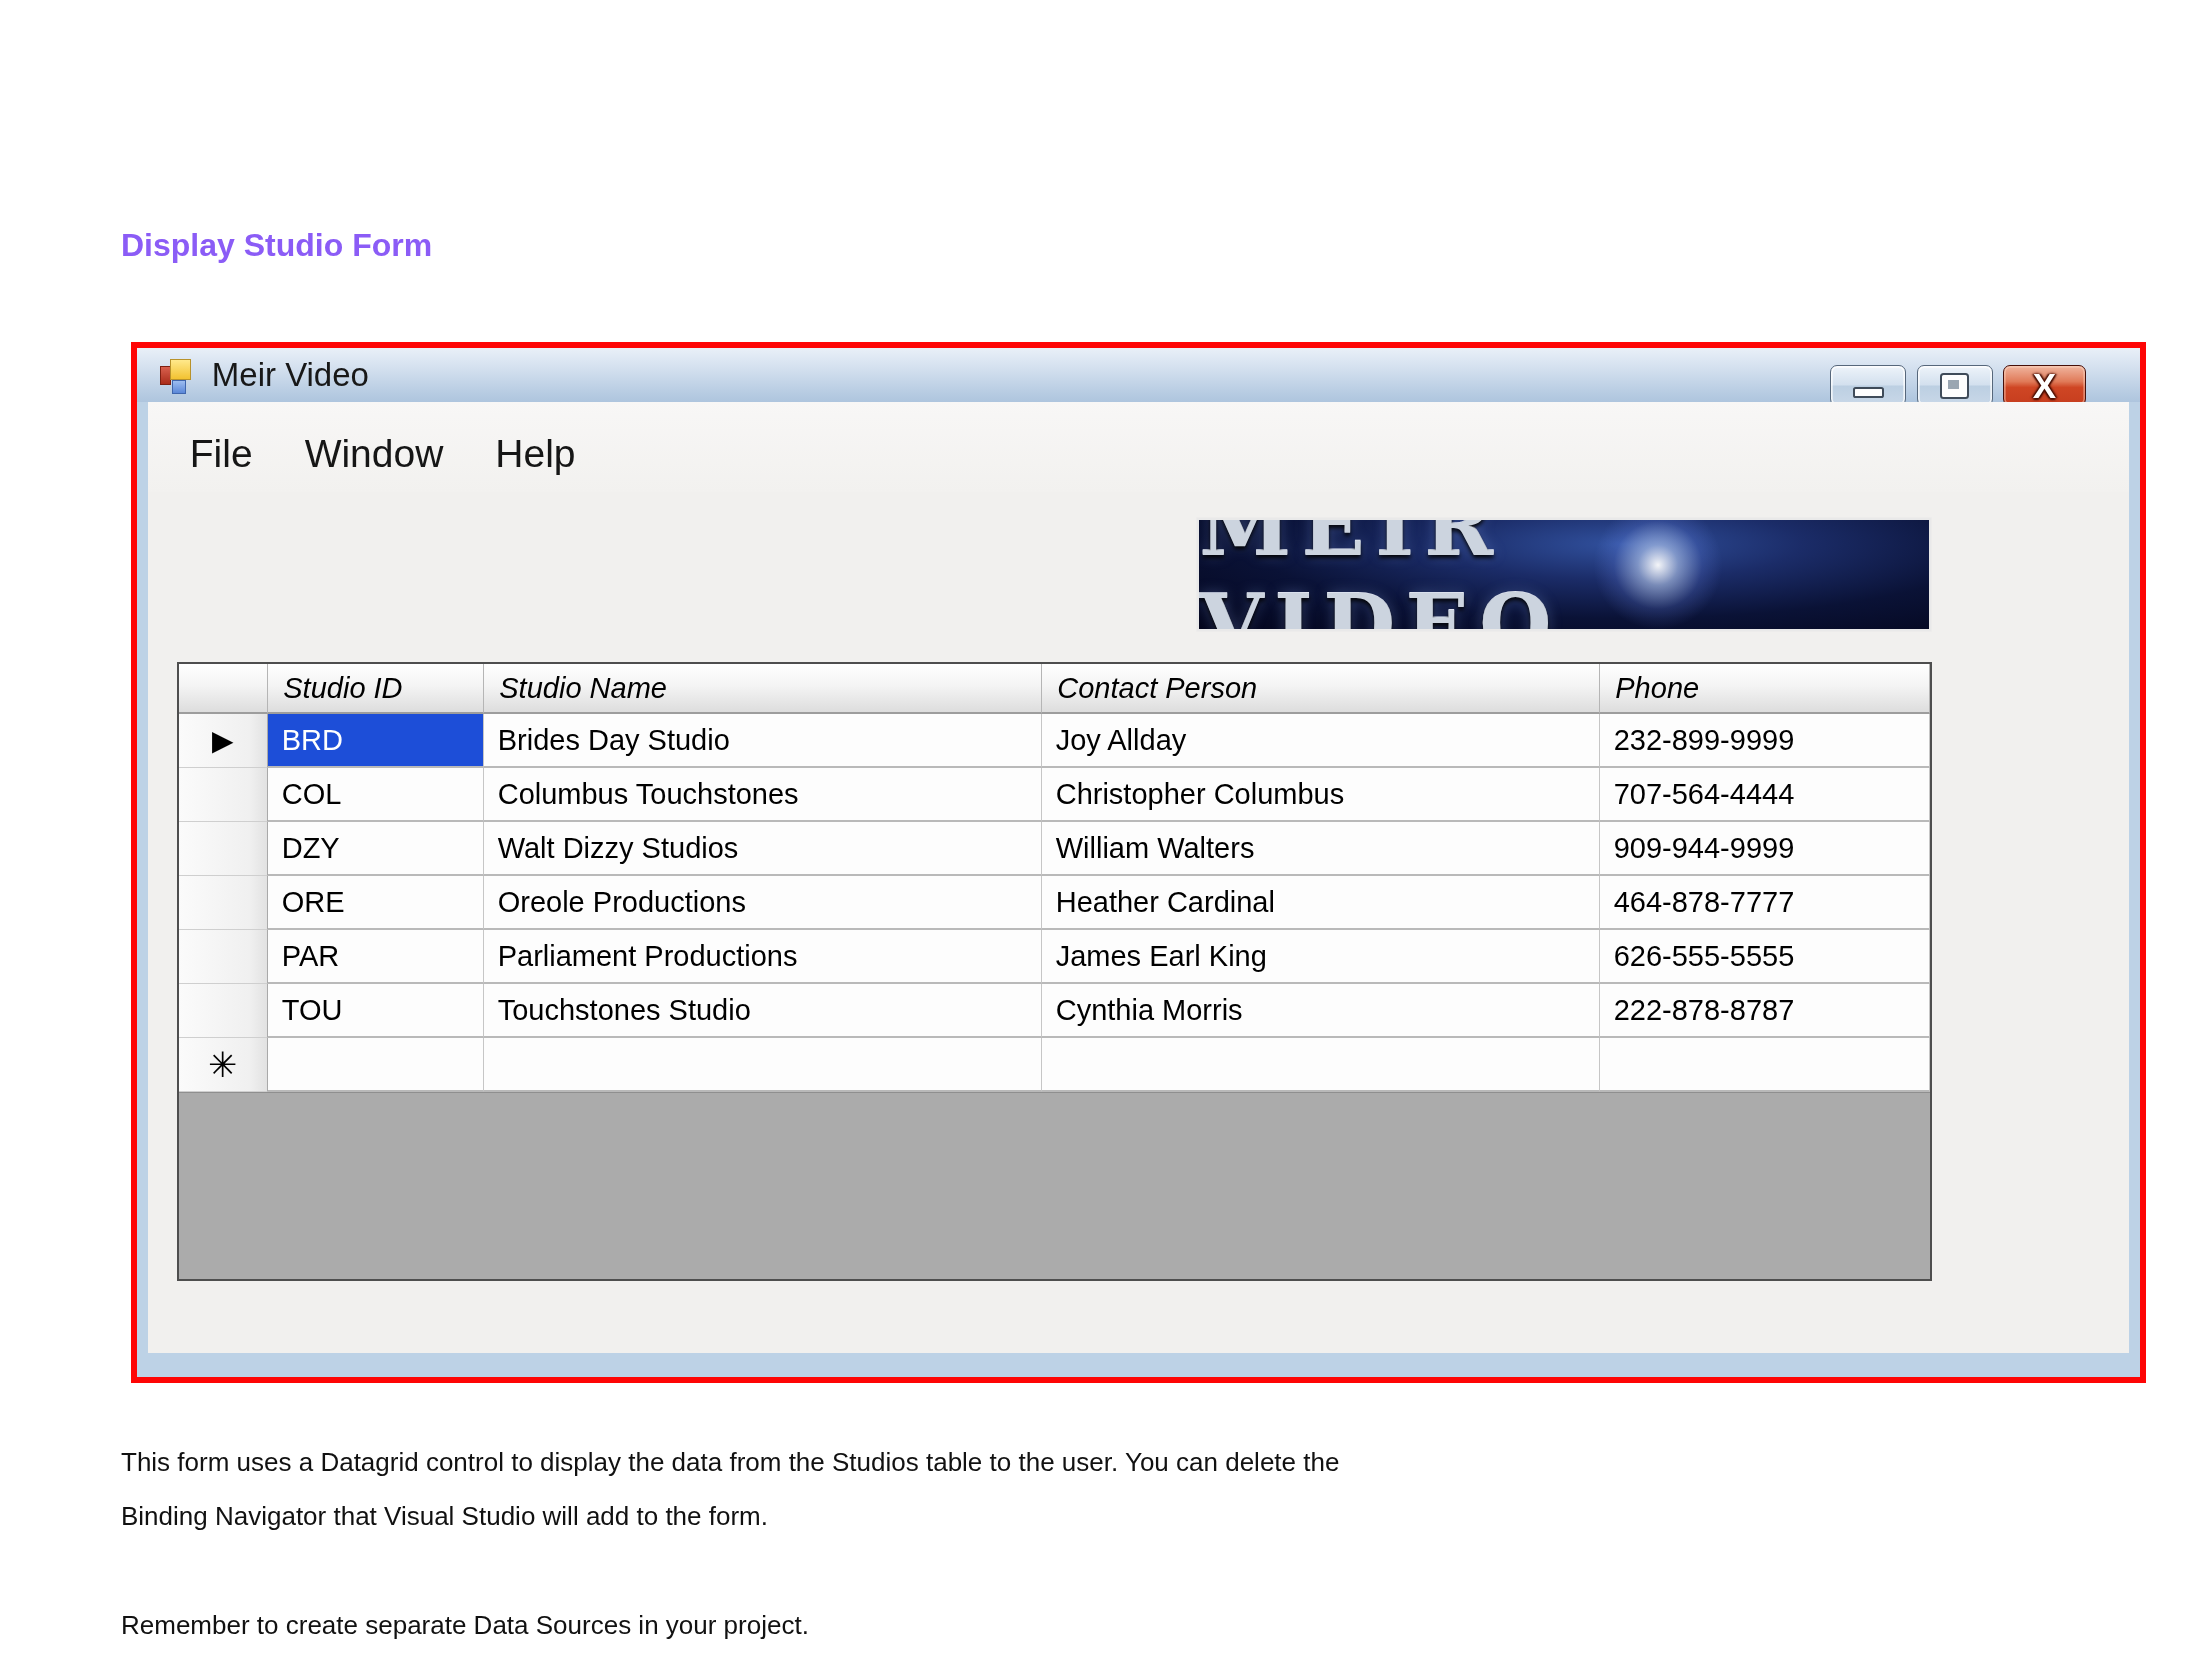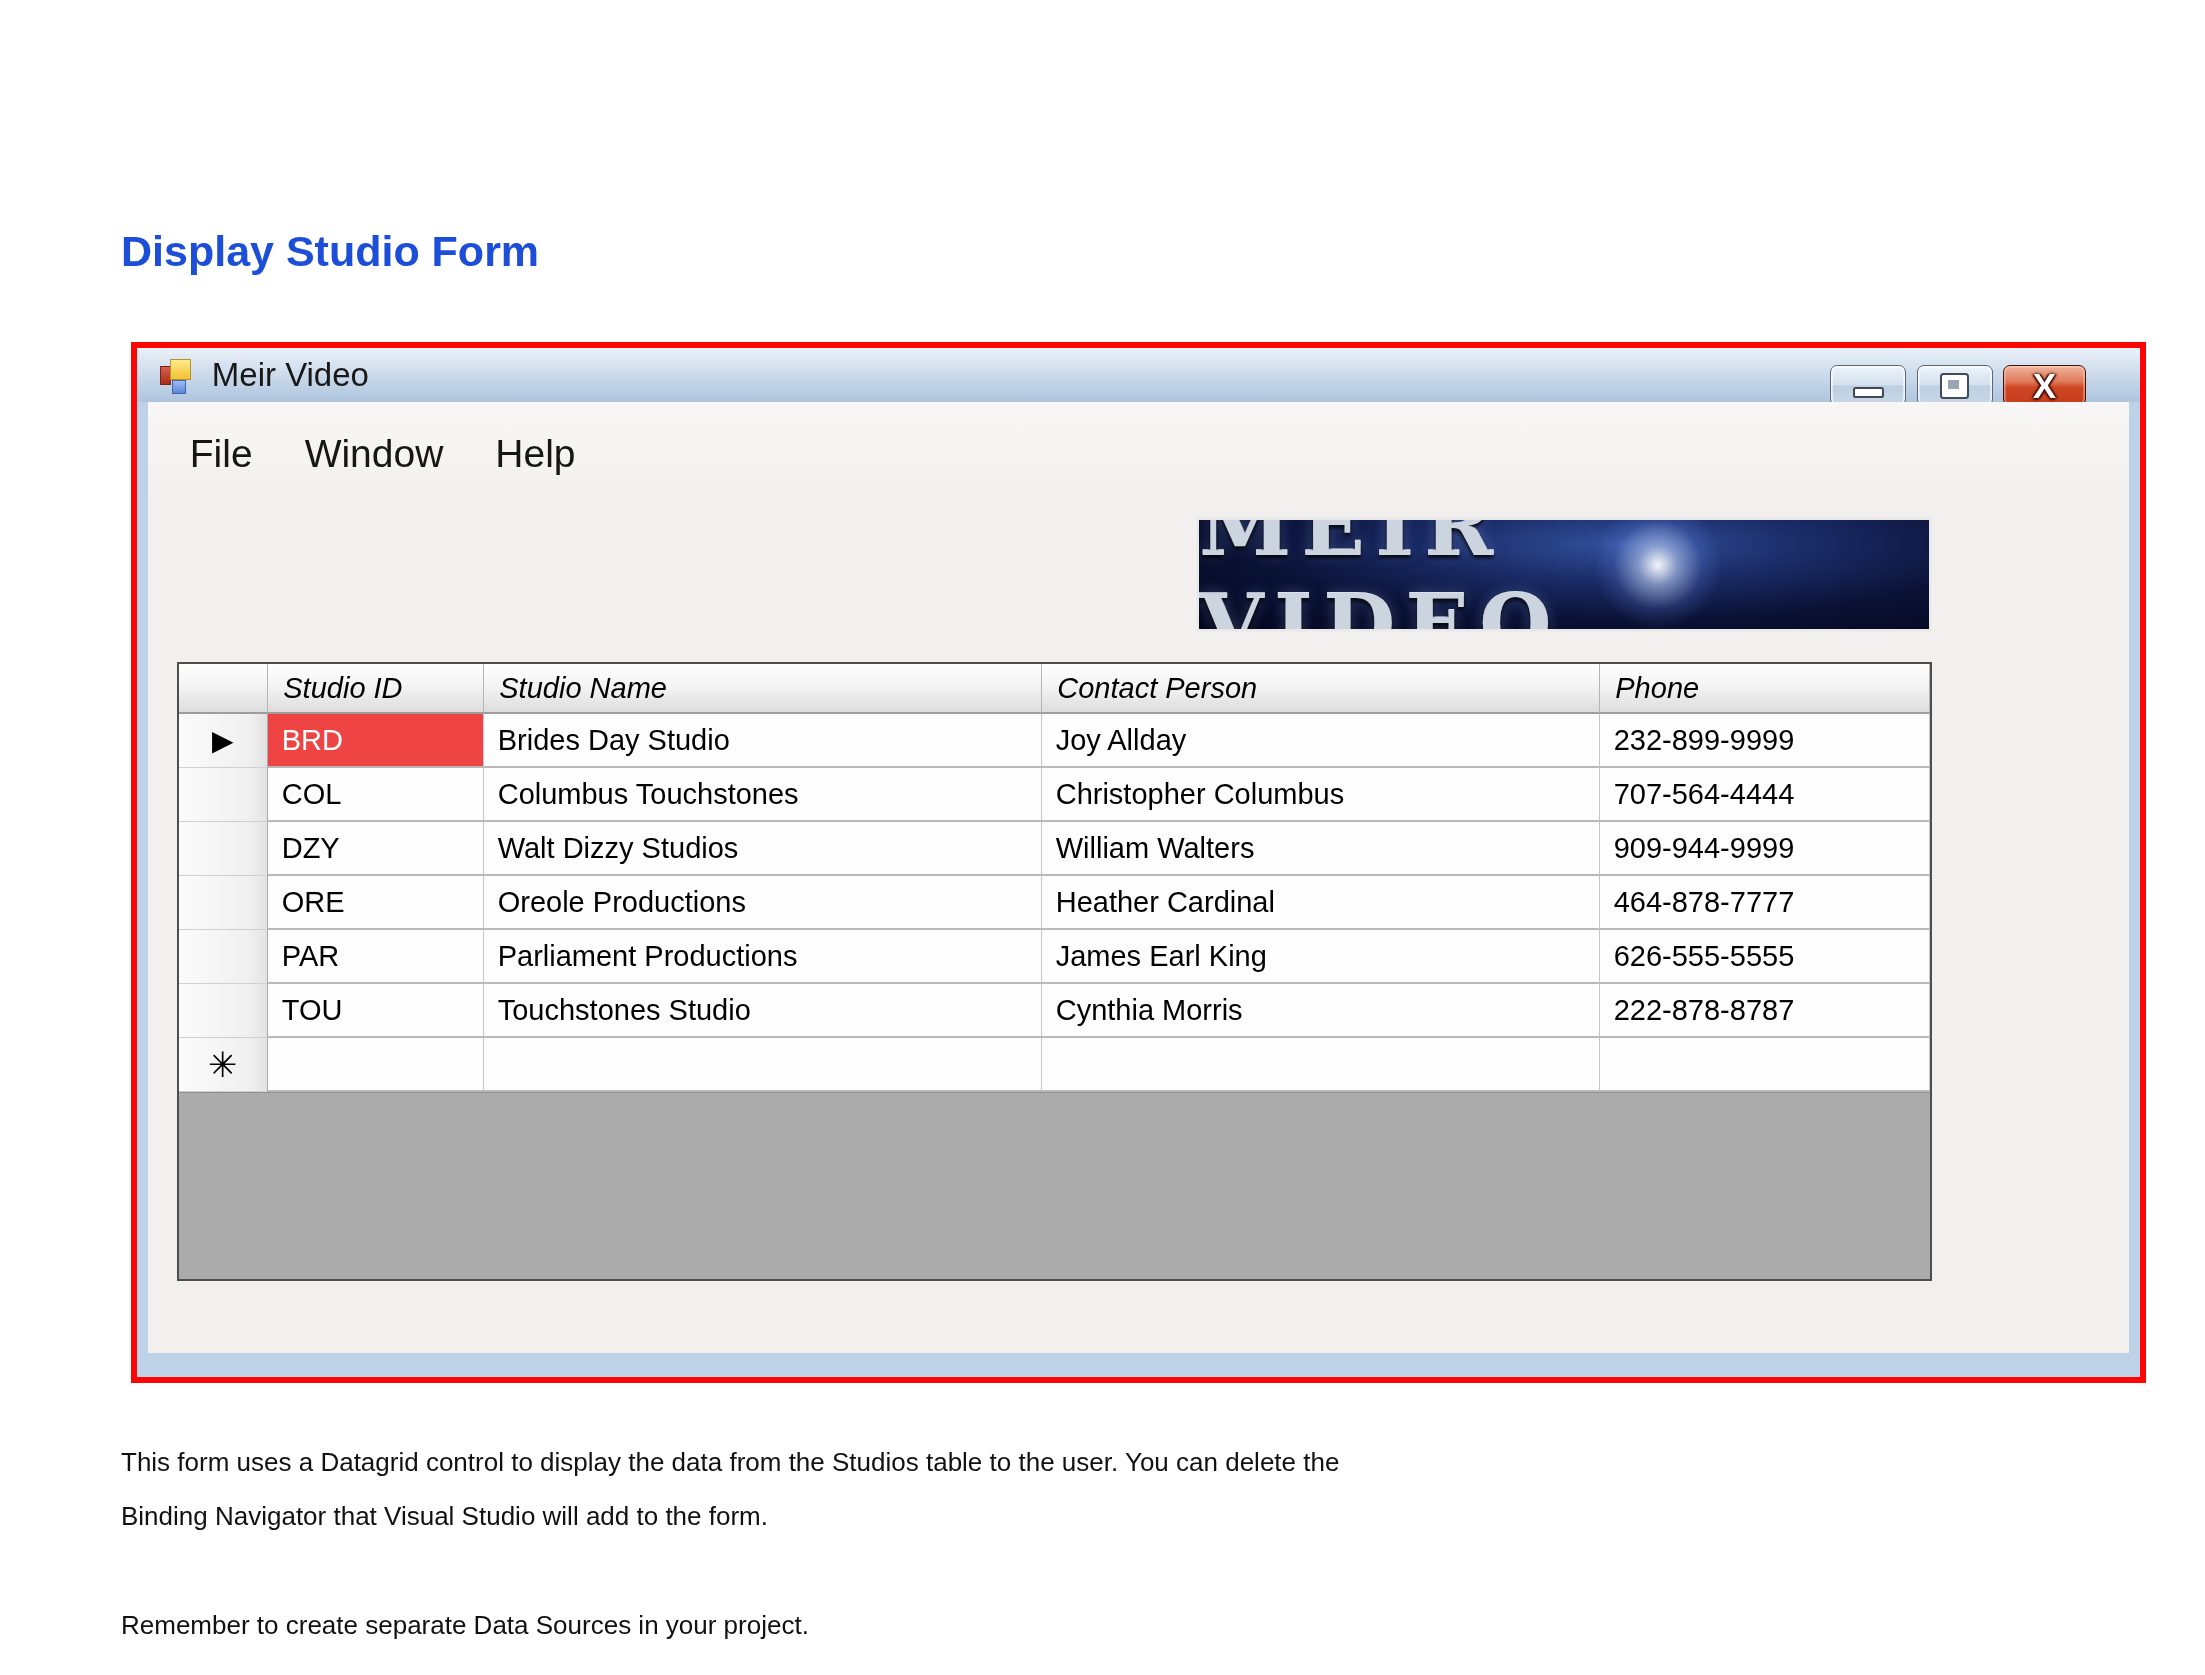--- a/index.html
+++ b/index.html
@@ -6,21 +6,21 @@
   html,body { background:#ffffff; }
   body {
     width:2205px; height:1676px; position:relative;
     font-family:"Liberation Sans", sans-serif; color:#1a1a1a;
     overflow:hidden;
   }
 
   
   .doc-heading {
     position:absolute; left:121px; top:227px;
-    font-size:43px; font-weight:bold; color:#1d4ed8;
+    font-size:32px; font-weight:bold; color:#8b5cf6;
     letter-spacing:0px;
   }
   .para { position:absolute; left:121px; font-size:26px; line-height:54px; color:#111; }
   .para-1 { top:1435px; }
   .para-2 { top:1598px; }
 
   
   .screenshot {
     position:absolute; left:131px; top:342px; width:2015px; height:1041px;
     border:6px solid #fe0505; background:#bdd2e6;
@@ -103,21 +103,21 @@
     background:linear-gradient(90deg,#fbfbfb 0%,#f0f0f0 80%,#e2e2e2 100%);
     border-right:1.7px solid #a9a9a9; border-bottom:1.7px solid #cfcfcf;
     display:flex; align-items:center; justify-content:center;
   }
   .rowhdr .indicator { font-size:28px; color:#000; }
   .rowhdr .new-indicator { font-size:35px; color:#000; }
   .cell {
     background:#fdfdfd; border-right:1.7px solid #c6c6c6; border-bottom:2.6px solid #b9b9b9;
     display:flex; align-items:center; padding-left:14px; white-space:nowrap; overflow:hidden;
   }
-  .cell.selected { background:#ef4444; color:#ffffff; }
+  .cell.selected { background:#1d4ed8; color:#ffffff; }
   .c0 { width:89px; flex:0 0 auto; }
   .c1 { width:216px; flex:0 0 auto; }
   .c2 { width:558px; flex:0 0 auto; }
   .c3 { width:558px; flex:0 0 auto; }
   .c4 { flex:1 1 auto; }
   .grid-filler { flex:1 1 auto; background:#ABABAB; border-top:0.9px solid #8f8f8f; }
 </style>
 </head>
 <body>
 

